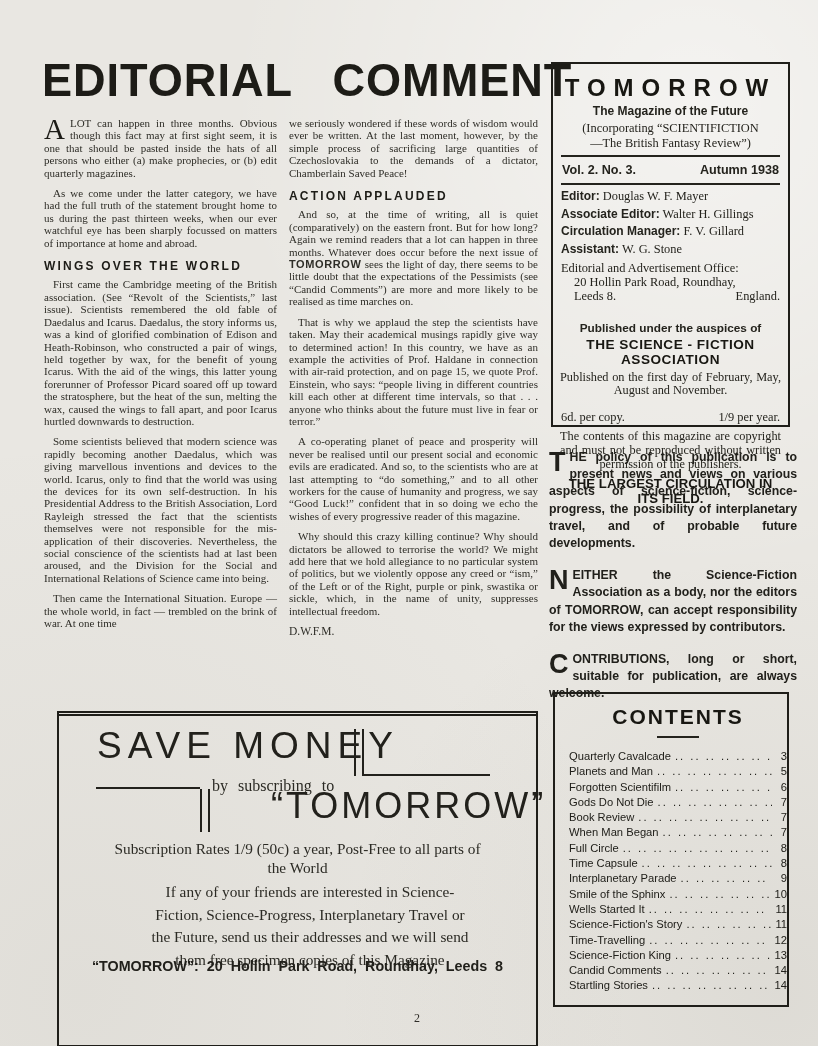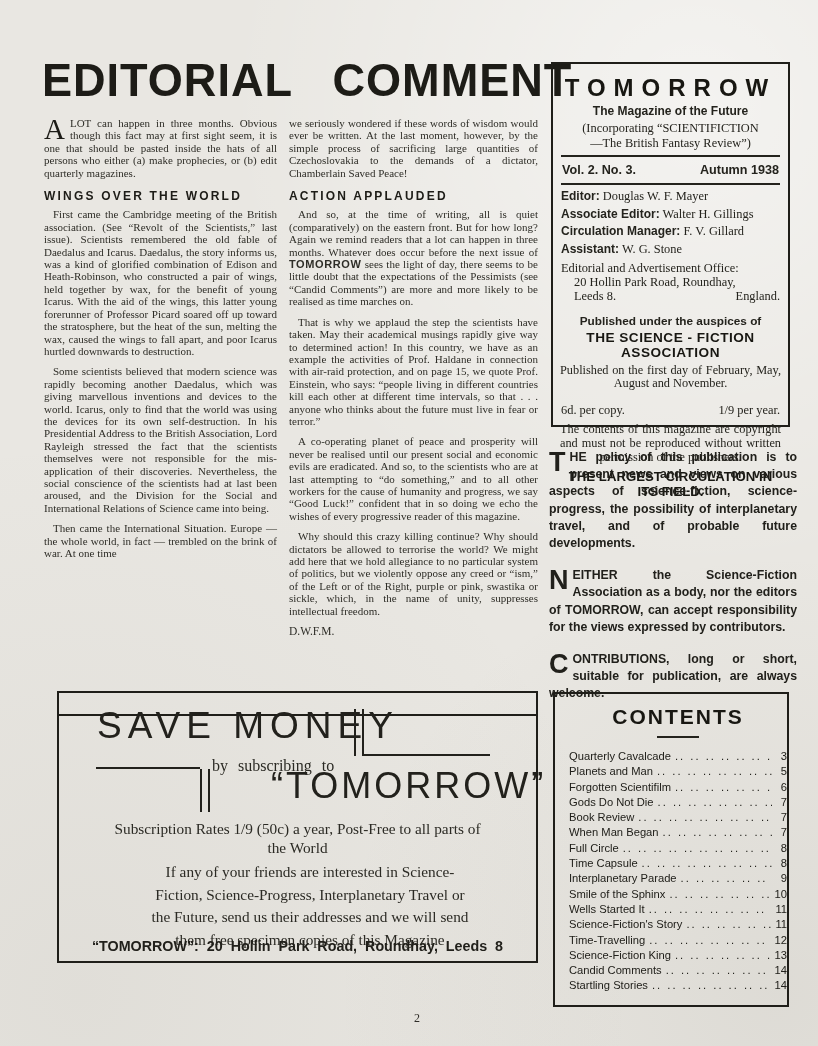--- a/index.html
+++ b/index.html
@@ -45,21 +45,21 @@
   .mh-title{text-align:center;font-size:24px;font-weight:bold;letter-spacing:8px;margin-top:4px;color:#181712;}
   .mh-sub{text-align:center;font-size:12px;font-weight:bold;margin-top:2px;}
   .mh-inc{text-align:center;font-size:12.4px;line-height:14.5px;margin-top:3px;}
   .mh-rule{border-top:2px solid #24231d;margin:5px 1px;}
   .mh-vol{display:flex;justify-content:space-between;font-weight:bold;font-size:12.6px;padding:1px 2px;}
   .mh-staff-row{font-size:12.4px;line-height:13px;margin:4.5px 0;padding:0 1px;}
   .mh-staff-row b{font-family:"Liberation Sans","DejaVu Sans",sans-serif;font-size:12px;}
   .mh-office{font-size:12.4px;line-height:14px;margin-top:5px;padding:0 1px;}
   .mh-office-23{padding-left:13px;}
   .mh-office-3{display:flex;justify-content:space-between;padding-left:13px;gap:48px;}
-  .mh-center-b{text-align:center;font-weight:bold;font-size:11.8px;margin-top:11px;}
+  .mh-center-b{text-align:center;font-weight:bold;font-size:11.8px;margin-top:18px;}
   .mh-assoc{text-align:center;font-weight:bold;font-size:13.6px;line-height:15.5px;letter-spacing:.5px;margin-top:2px;color:#181712;}
   .mh-pub{font-size:12.3px;line-height:13.8px;text-align:justify;text-align-last:center;margin-top:3px;}
   .mh-price{display:flex;justify-content:space-between;font-size:12.4px;margin-top:12px;padding:0 1px;text-align:center;}
   .mh-copy{font-size:12.3px;line-height:13.8px;text-align:justify;text-align-last:center;margin-top:5px;}
   .mh-circ{text-align:center;font-weight:bold;font-size:13.2px;line-height:15px;margin-top:5px;color:#181712;}
 
   
   #policy{position:absolute;left:549px;top:449px;width:248px;
     font-family:"Liberation Sans","DejaVu Sans",sans-serif;
     font-size:12.3px;font-weight:bold;line-height:17.2px;text-align:justify;color:#21201b;}
@@ -77,21 +77,21 @@
   .ct-row{display:flex;align-items:baseline;
     font-family:"Liberation Sans","DejaVu Sans",sans-serif;
     font-size:11.2px;font-weight:normal;line-height:15.3px;color:#21201b;}
   .ct-name{white-space:nowrap;}
   .ct-dots{flex:1;overflow:hidden;white-space:nowrap;text-align:right;padding:0 4px;letter-spacing:2px;}
   .ct-page{min-width:15px;text-align:right;}
 
   
   #ad-rule{position:absolute;left:57px;top:714px;width:481px;height:2px;background:#1f1e19;}
   #ad-box{
-    position:absolute;left:57px;top:691px;width:481px;height:272px;
+    position:absolute;left:57px;top:711px;width:481px;height:336px;
     border:2px solid #1f1e19;border-bottom-width:2.5px;box-sizing:border-box;
   }
   .ad-headline{position:absolute;left:38px;top:12px;
     font-family:"Liberation Sans","DejaVu Sans",sans-serif;
     font-size:37px;letter-spacing:6px;font-weight:400;color:#22211c;white-space:nowrap;}
   .ad-vbars{position:absolute;width:6px;border-left:2px solid #22211c;border-right:2px solid #22211c;}
   .ad-vbars-right{left:295px;top:16px;height:47px;}
   .ad-hline{position:absolute;height:2px;background:#22211c;}
   .ad-hline-right{left:303px;top:61px;width:128px;}
   .ad-sub{position:absolute;left:153px;top:64px;font-size:16px;word-spacing:6px;color:#2b2a24;white-space:nowrap;}
@@ -110,20 +110,21 @@
 
   #page-number{position:absolute;left:414px;top:1011px;font-size:12px;color:#2e2d27;}
 </style>
 </head>
 <body>
 
 <h1 id="page-title">EDITORIAL COMMENT</h1>
 
 <div id="col-left" class="col">
   <p><span class="dc-serif">A</span><span>LOT can happen in three months. Obvious though this fact may at first sight seem, it is one that should be pasted inside the hats of all persons who either (a) make prophecies, or (b) edit quarterly magazines.</span></p>
+  <p class="ind">As we come under the latter category, we have had the full truth of the statement brought home to us during the past thirteen weeks, when our ever watchful eye has been sharply focussed on matters of importance at home and abroad.</p>
   <h3 class="col-h">WINGS OVER THE WORLD</h3>
   <p class="ind">First came the Cambridge meeting of the British association. (See “Revolt of the Scientists,” last issue). Scientists remembered the old fable of Daedalus and Icarus. Daedalus, the story informs us, was a kind of glorified combination of Edison and Heath-Robinson, who constructed a pair of wings, held together by wax, for the benefit of young Icarus. With the aid of the wings, this latter young forerunner of Professor Picard soared off up toward the stratosphere, but the heat of the sun, melting the wax, caused the wings to fall apart, and poor Icarus hurtled downwards to destruction.</p>
   <p class="ind">Some scientists believed that modern science was rapidly becoming another Daedalus, which was giving marvellous inventions and devices to the world. Icarus, only to find that the world was using the devices for its own self-destruction. In his Presidential Address to the British Association, Lord Rayleigh stressed the fact that the scientists themselves were not responsible for the mis-application of their discoveries. Nevertheless, the social conscience of the scientists had at last been aroused, and the Division for the Social and International Relations of Science came into being.</p>
   <p class="ind">Then came the International Situation. Europe — the whole world, in fact — trembled on the brink of war. At one time</p>
 </div>
 
 <div id="col-mid" class="col">
   <p>we seriously wondered if these words of wisdom would ever be written. At the last moment, however, by the simple process of sacrificing large quantities of Czechoslovakia to the demands of a dictator, Chamberlain Saved Peace!</p>
   <h3 class="col-h">ACTION APPLAUDED</h3>
   <p class="ind"><span>And so, at the time of writing, all is quiet (comparatively) on the eastern front. But for how long? Again we remind readers that a lot can happen in three months. Whatever does occur before the next issue of </span><span class="inline-brand">TOMORROW</span><span> sees the light of day, there seems to be little doubt that the expectations of the Pessimists (see “Candid Comments”) are more and more likely to be realised as time marches on.</span></p>

